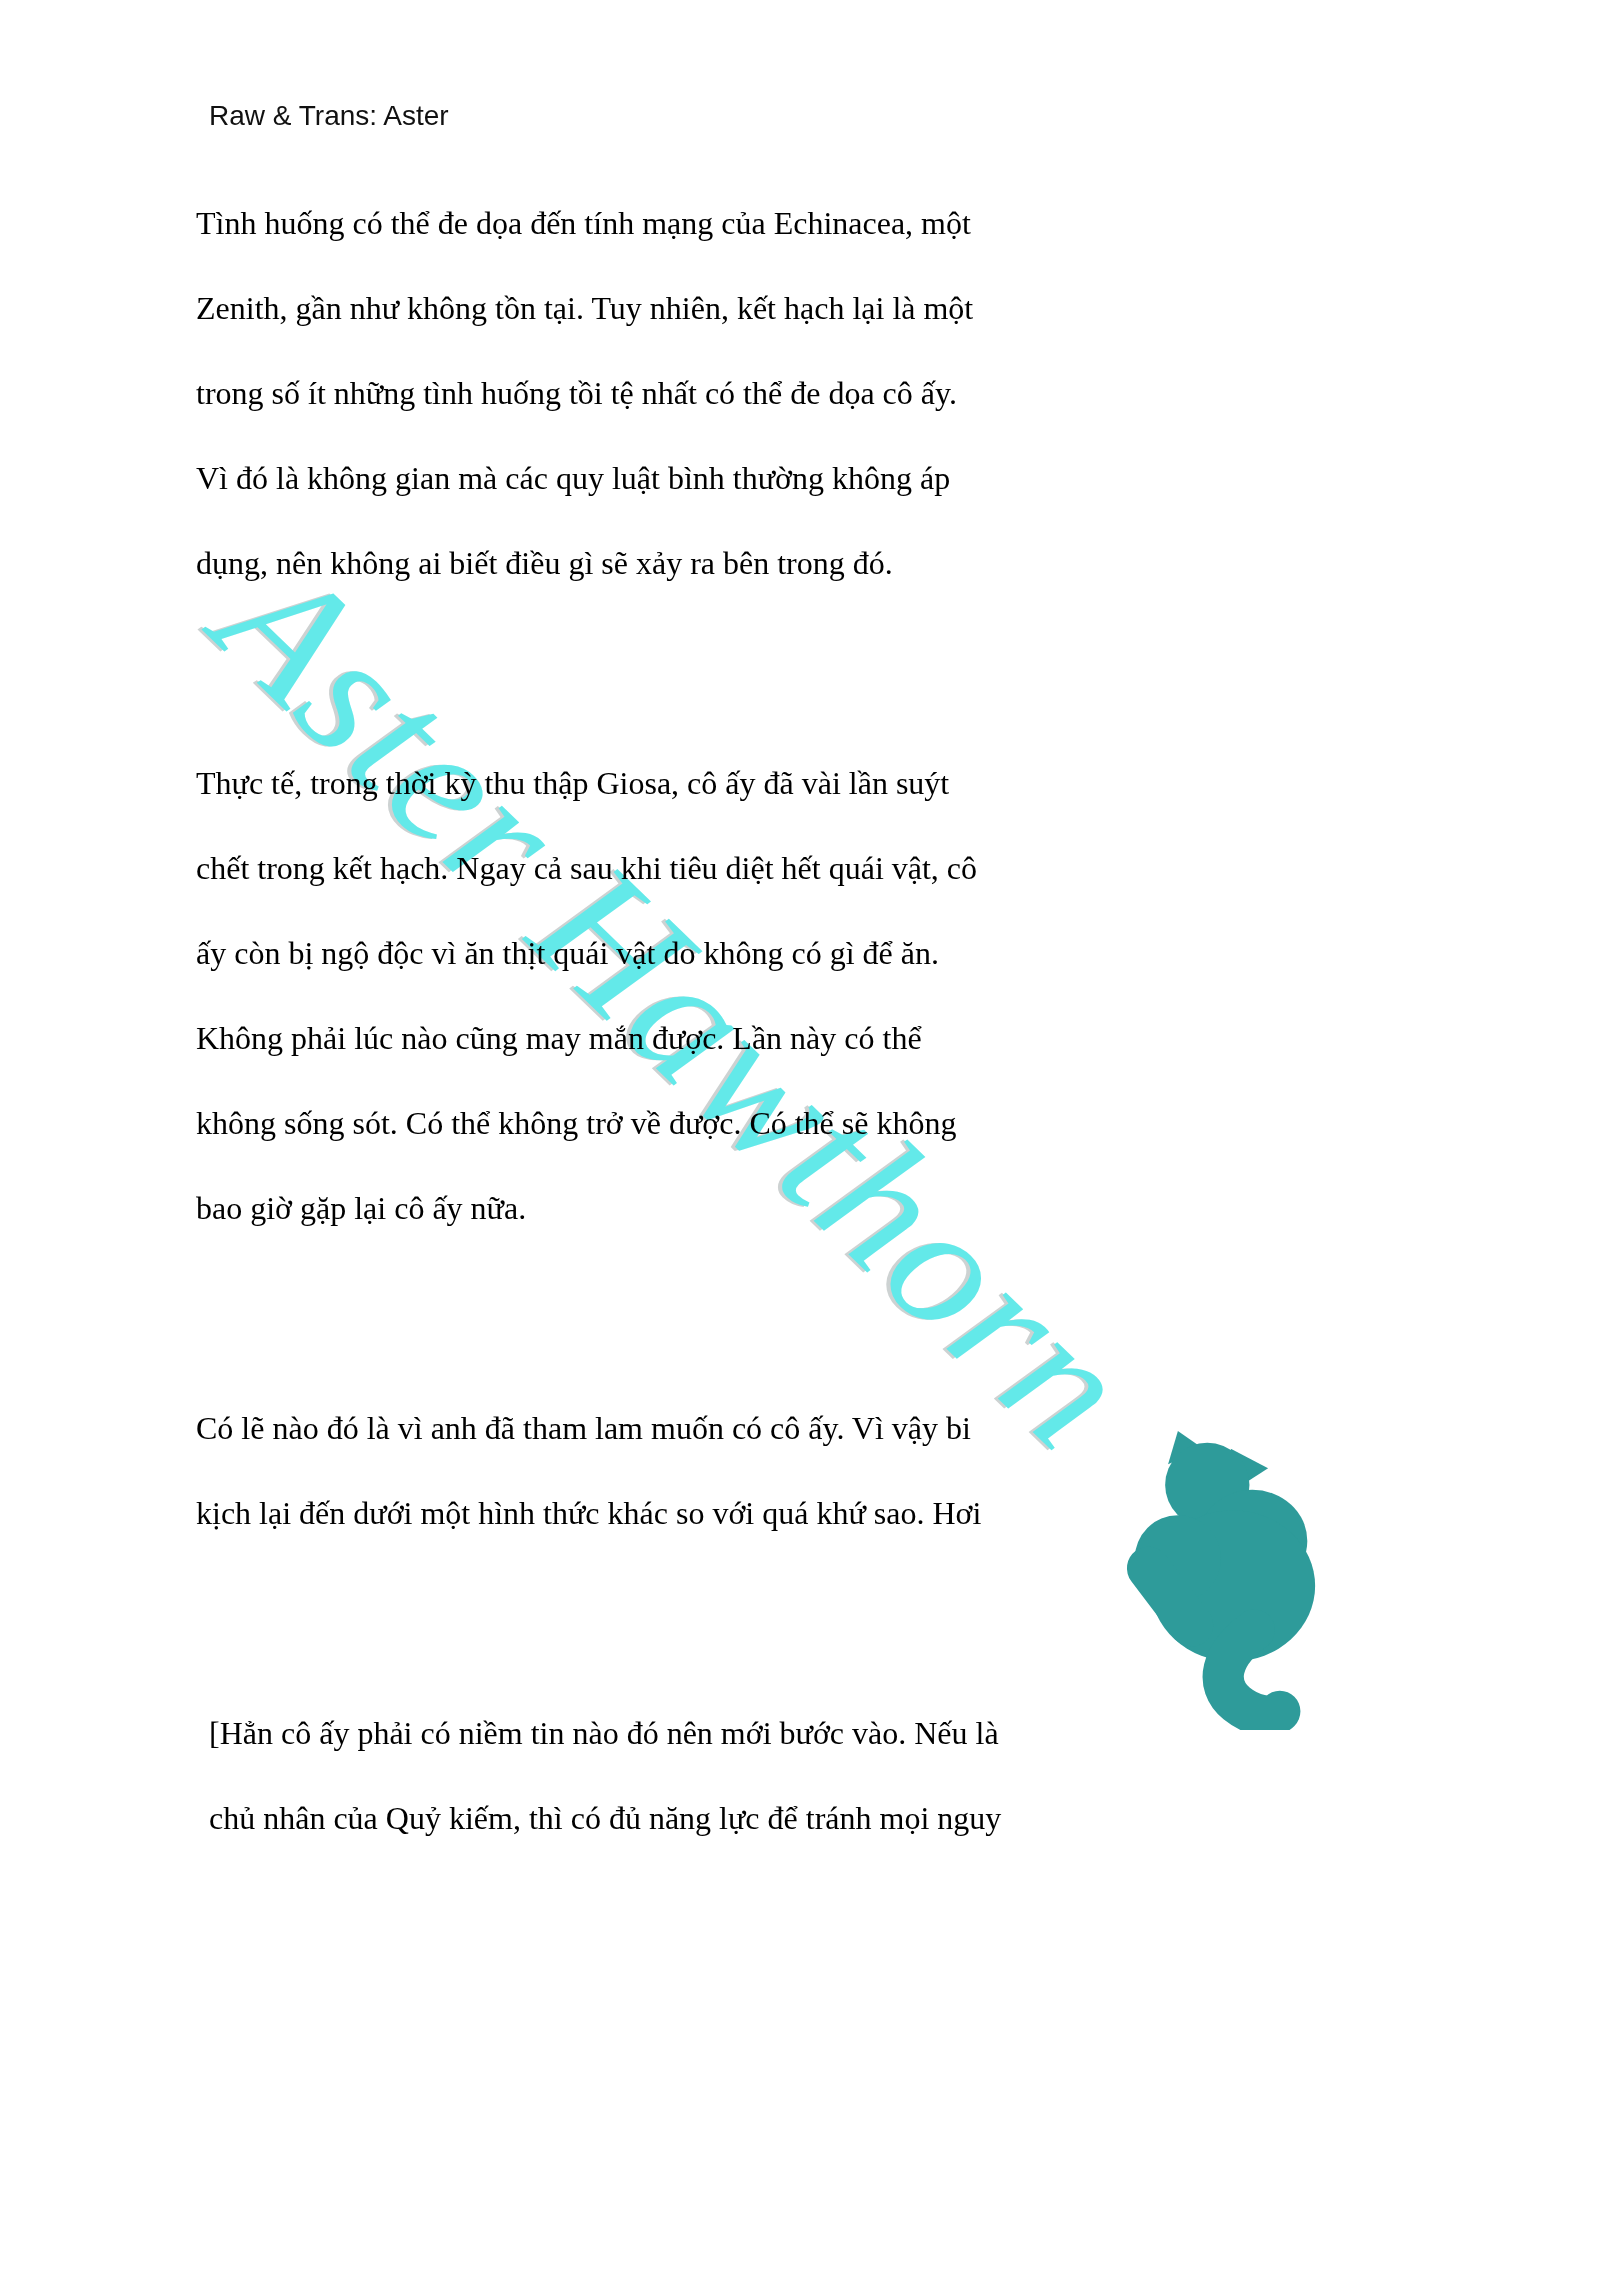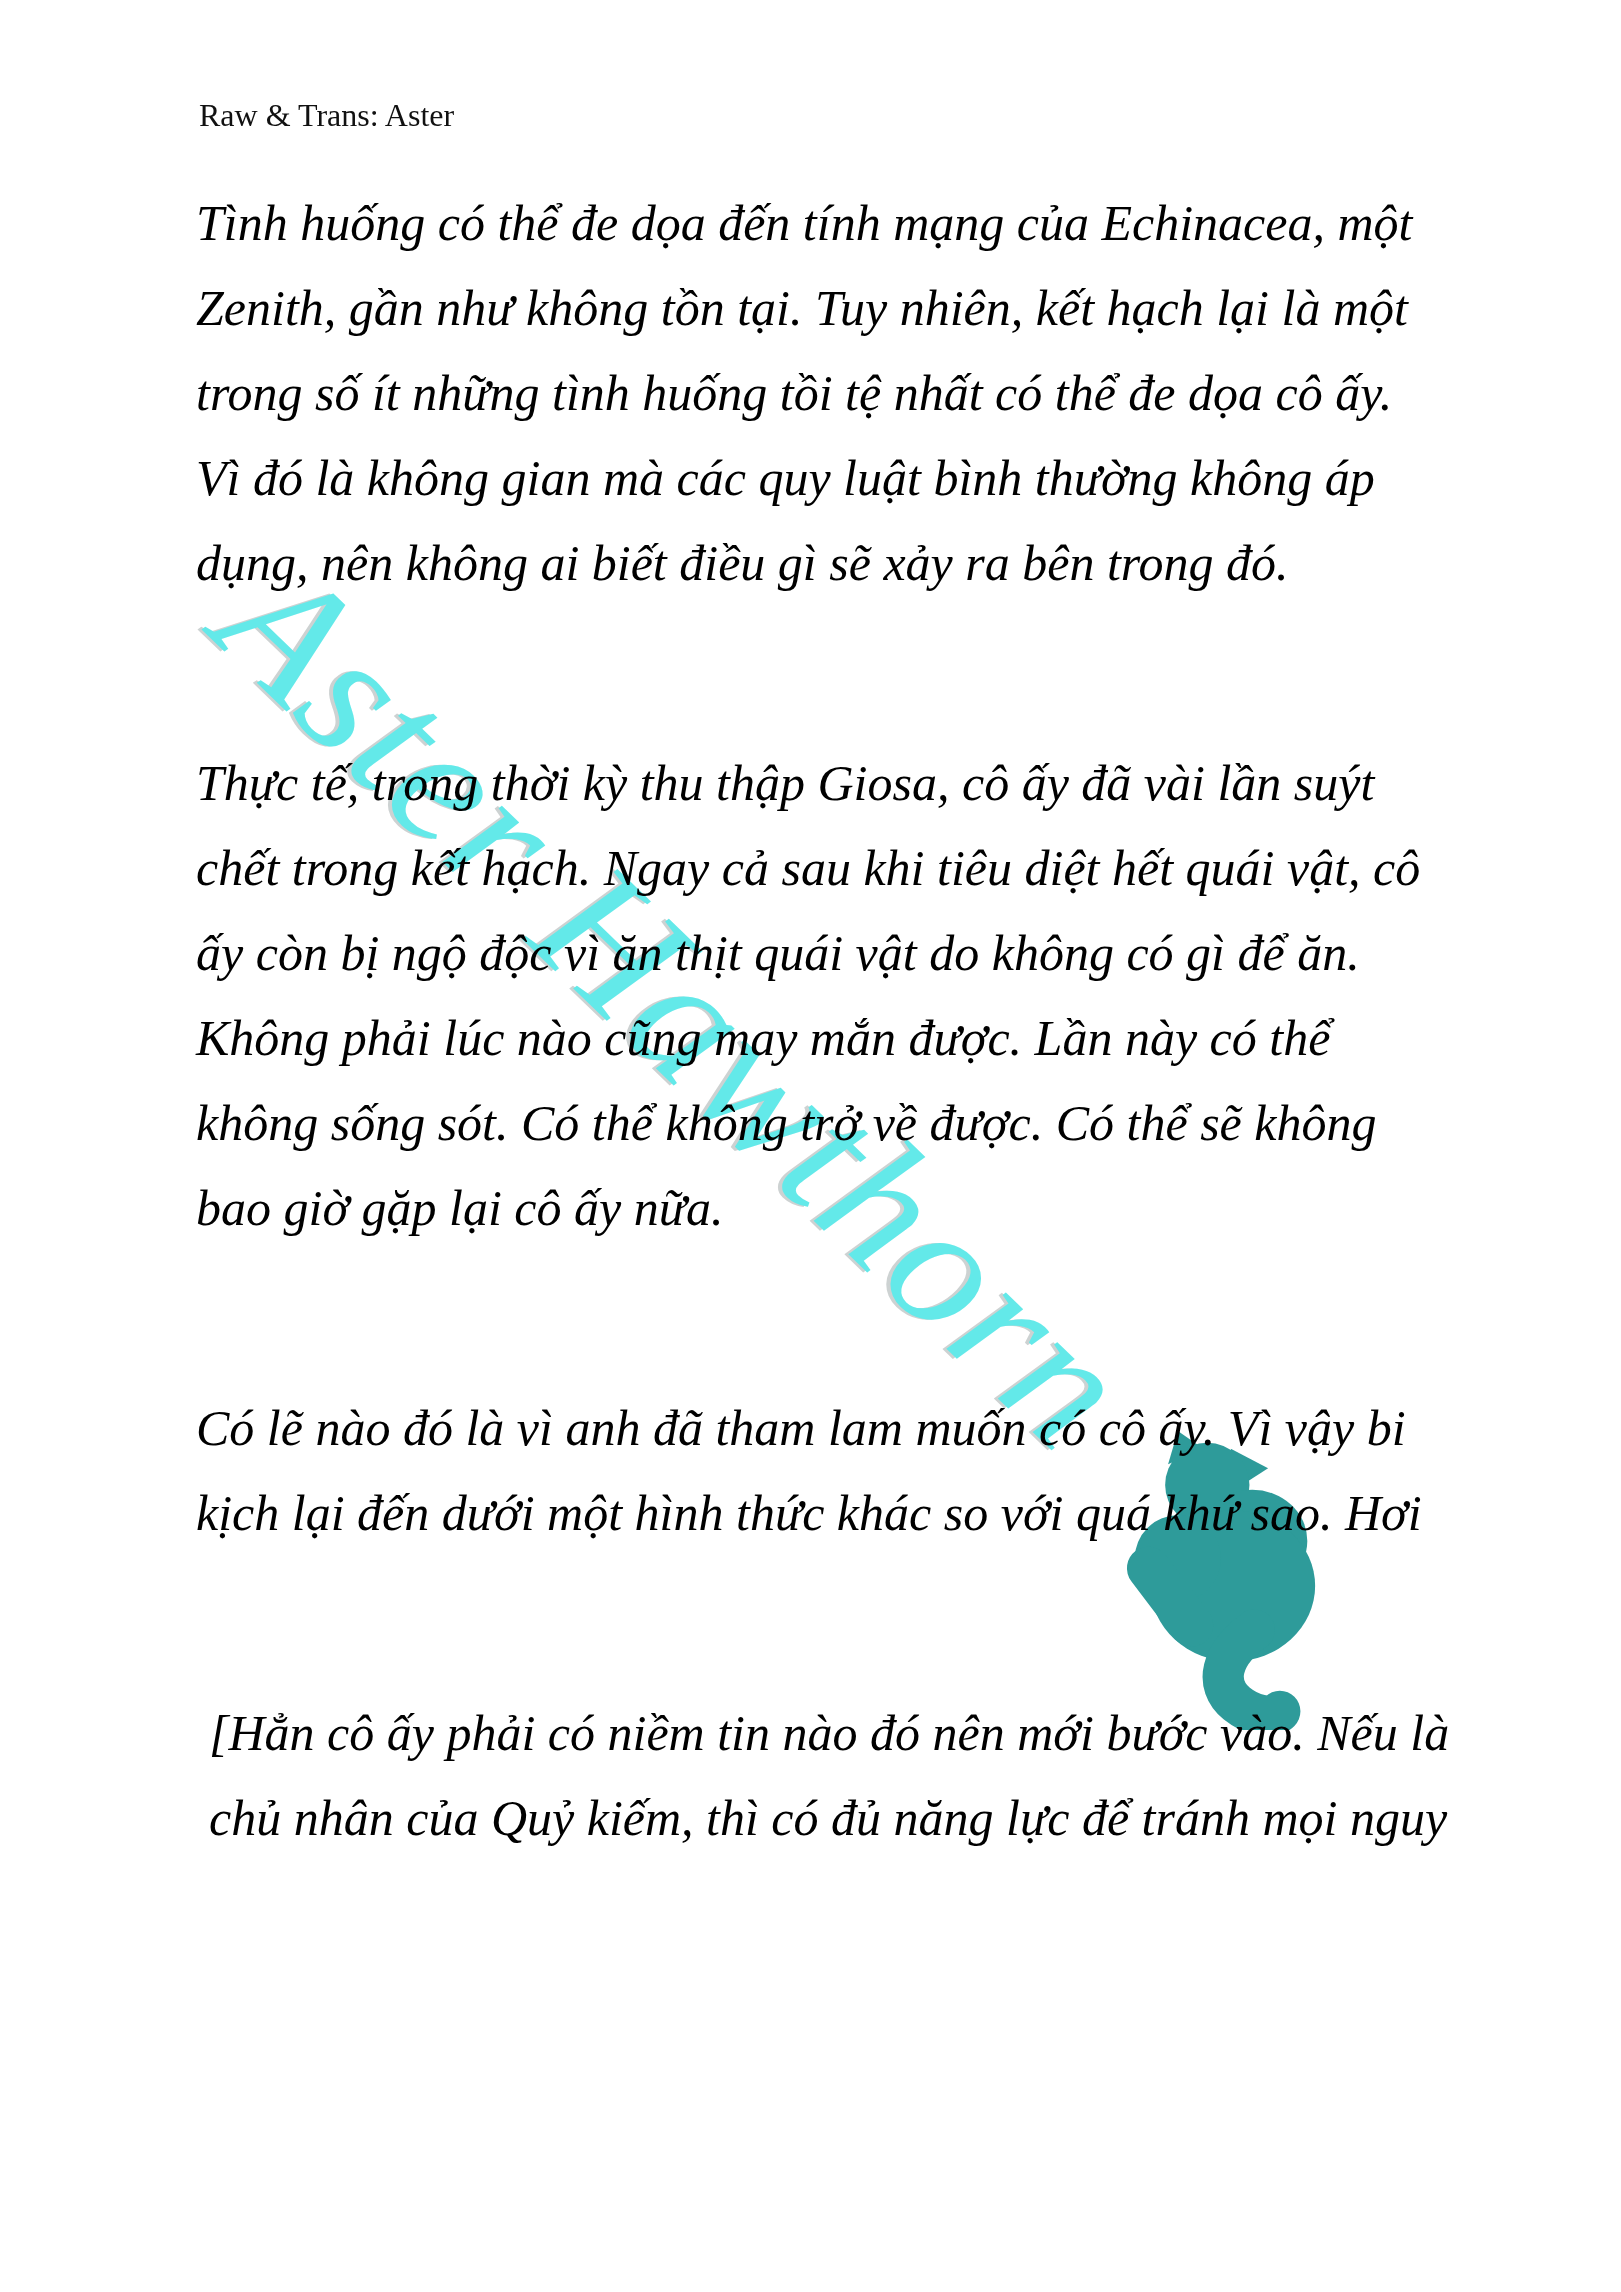--- a/index.html
+++ b/index.html
@@ -6,24 +6,24 @@
   .page {
     position: relative;
     width: 1621px;
     height: 2293px;
     background: #ffffff;
     overflow: hidden;
     font-family: "Liberation Serif", serif;
   }
   .credit {
     position: absolute;
-    left: 199px;
+    left: 209px;
     top: 96px;
-    font-family: Liberation Serif, serif;
-    font-size: 32px;
+    font-family: Liberation Sans, sans-serif;
+    font-size: 28px;
     line-height: 39px;
     color: #111111;
     white-space: nowrap;
     z-index: 3;
   }
   .watermark {
     position: absolute;
     left: 312px;
     top: 529px;
     transform: rotate(44deg);
@@ -44,25 +44,24 @@
     top: 1431px;
     width: 211px;
     height: 299px;
     z-index: 2;
   }
   .content {
     position: absolute;
     left: 196px;
     top: 181px;
     width: 1274px;
-    font-size: 50px;
+    font-size: 32px;
     line-height: 85px;
     color: #000000;
     z-index: 3;
-    font-style: italic;
   }
   .paragraph { margin: 0 0 135px 0; }
   .paragraph:last-child { margin-bottom: 0; margin-left: 13px; }
   .line { white-space: nowrap; }
 </style>
 </head>
 <body>
 
 <div class="page">
 

